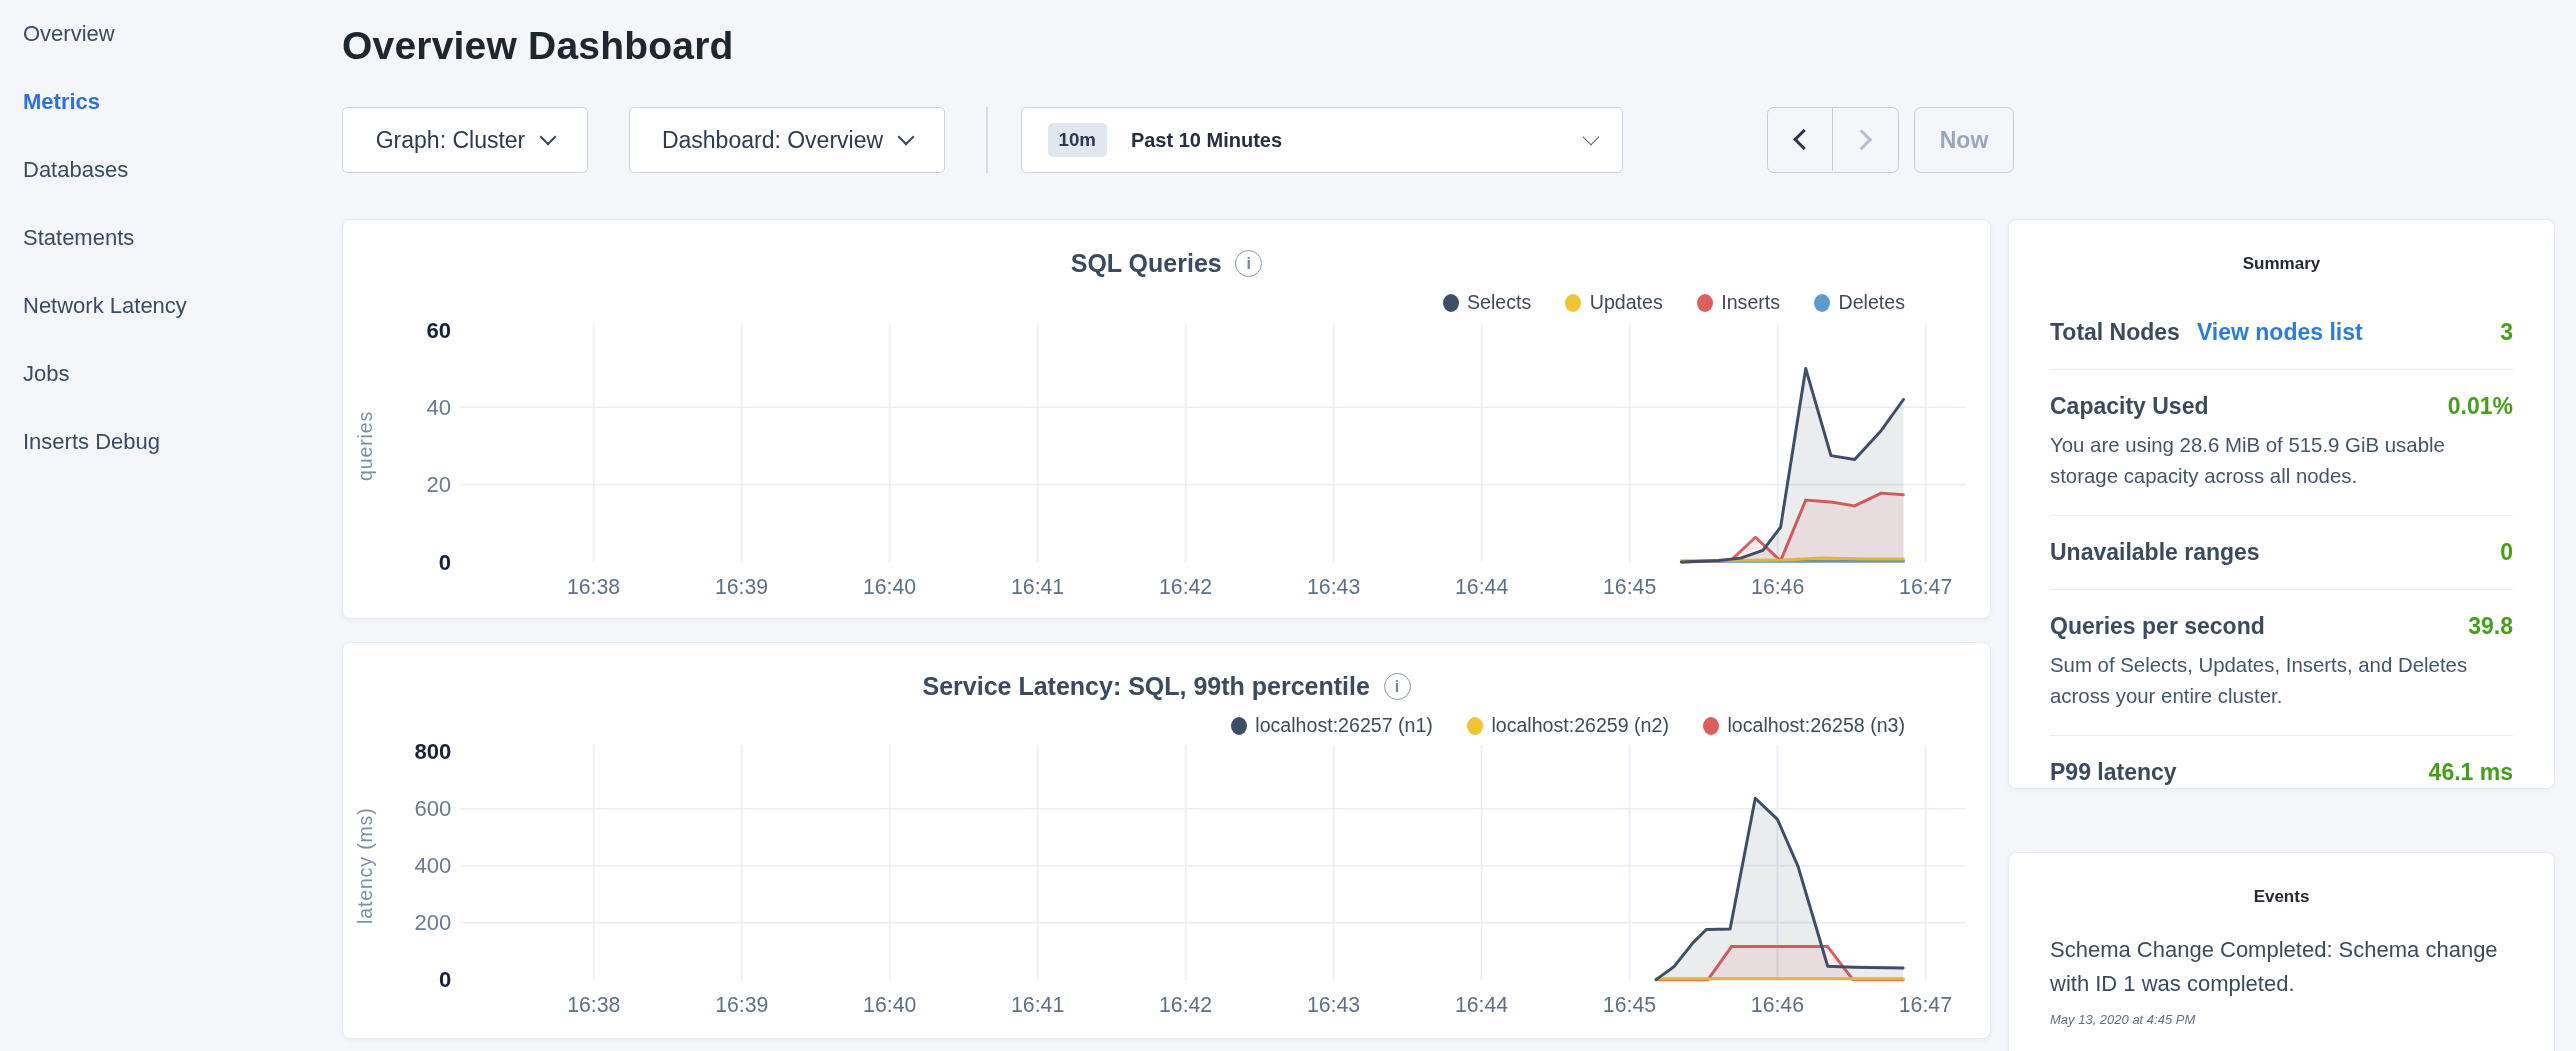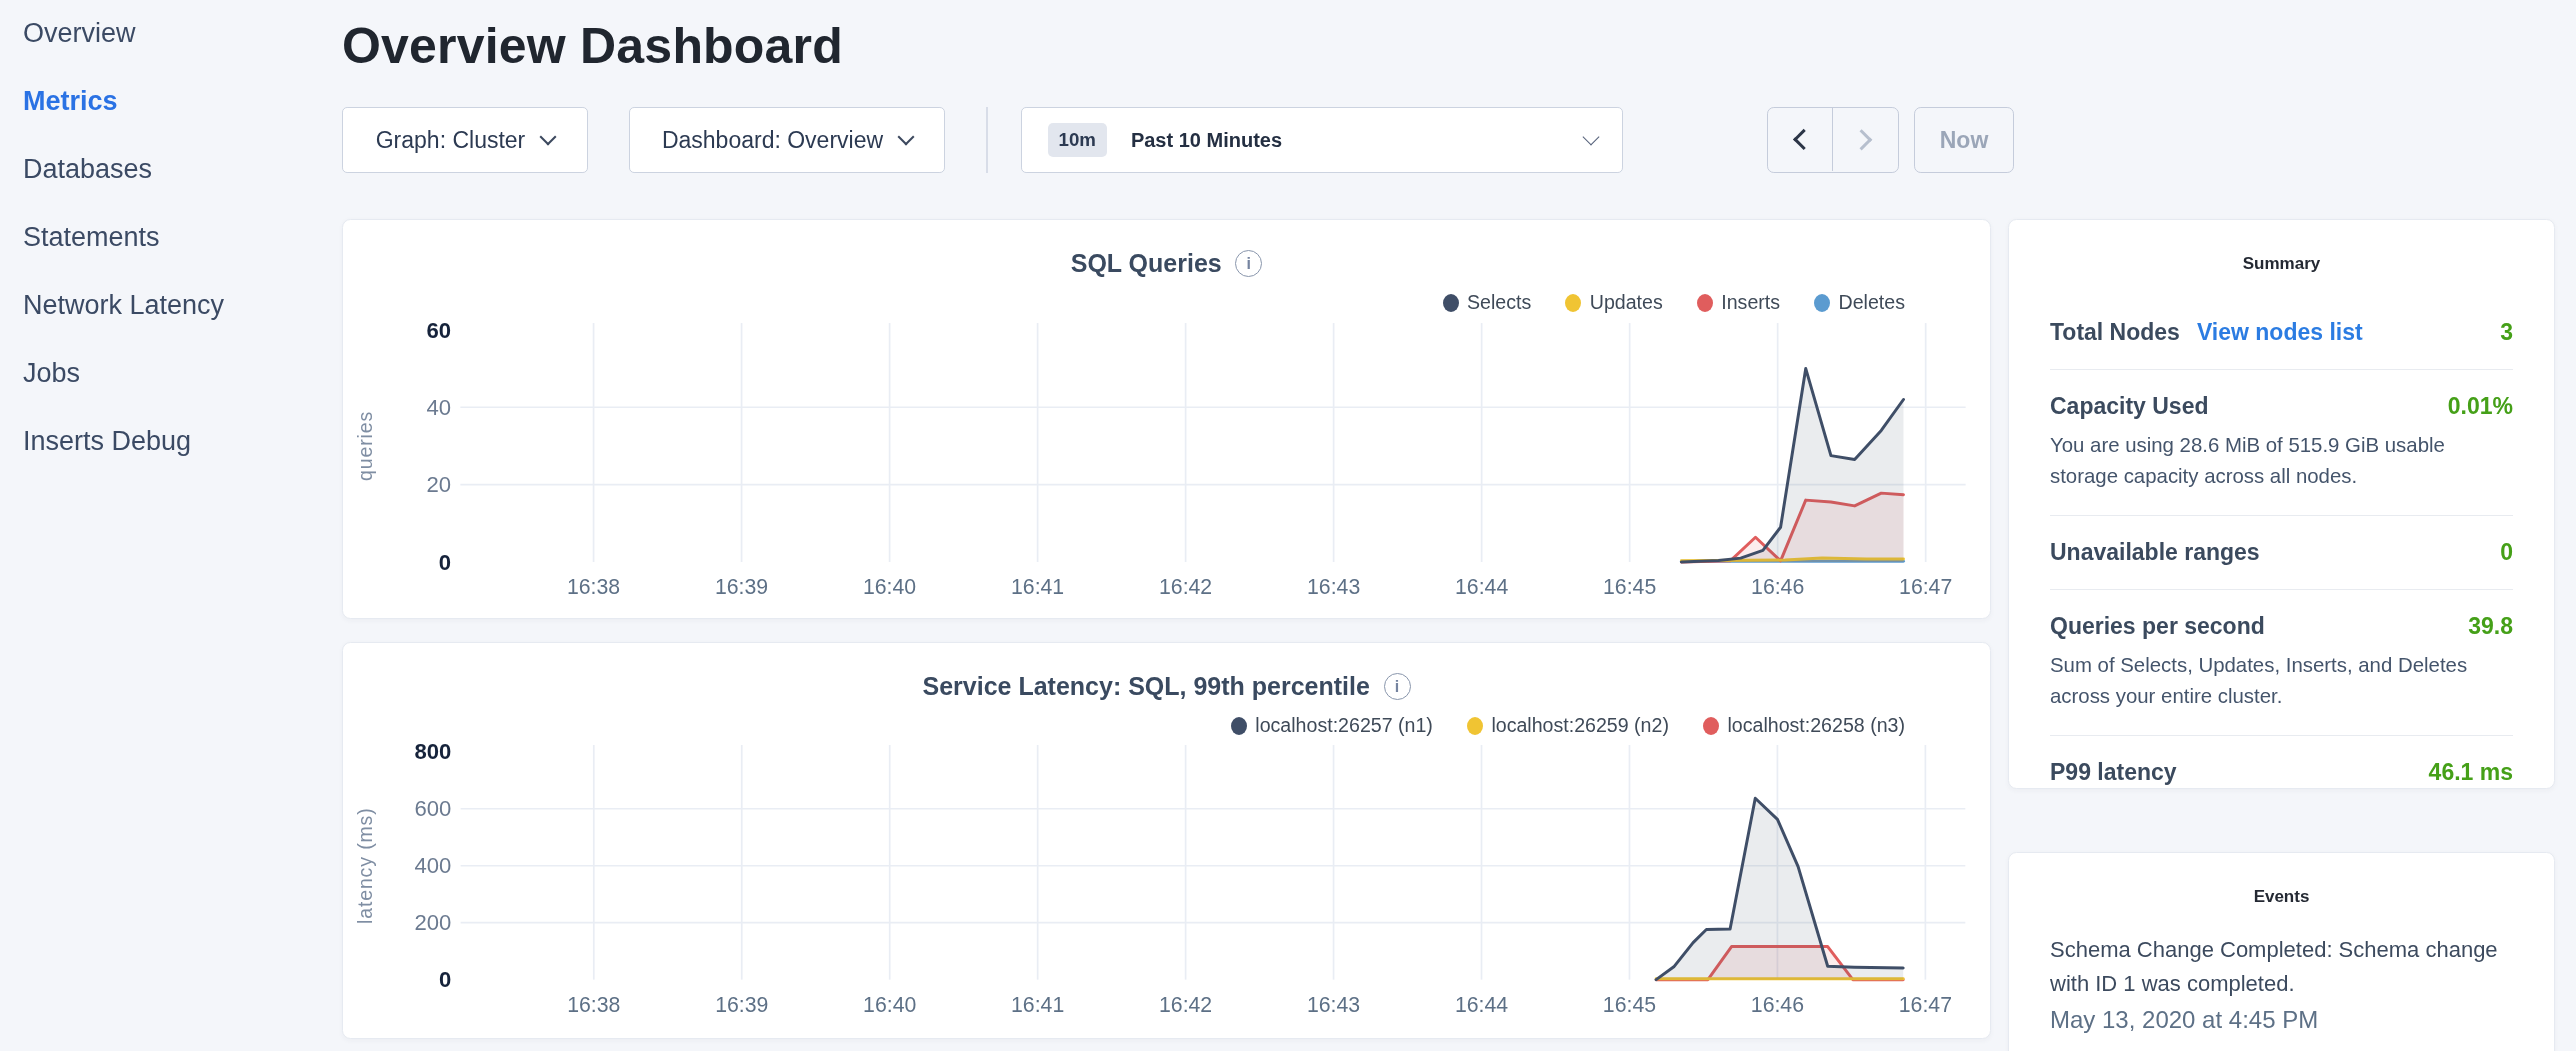--- a/index.html
+++ b/index.html
@@ -2,26 +2,26 @@
 <html style="font-size:13.6px"><head>
 <meta charset="utf-8">
 <style>
   * { margin:0; padding:0; box-sizing:border-box; }
   html,body { width:2576px; height:1051px; overflow:hidden; }
   body { font-family:"Liberation Sans", sans-serif; background:#f4f6fa; }
   #app { position:relative; width:2576px; height:1051px; overflow:hidden; }
 
   
   .sidebar { position:absolute; left:23px; top:18.7px; width:306px; }
-  .nav-item { font-size:27px; line-height:29px; margin-bottom:39px; color:#3b4a64;
+  .nav-item { font-size:22px; line-height:29px; margin-bottom:39px; color:#3b4a64;
               font-weight:500; cursor:pointer; }
   .nav-item.active { color:#2a72e4; font-weight:700; }
 
   
-  .page-title { position:absolute; left:342px; top:22px; font-size:50px; line-height:48px;
+  .page-title { position:absolute; left:342px; top:22px; font-size:39px; line-height:48px;
                 font-weight:600; color:#20262f; letter-spacing:0.2px; }
 
   
   .dd { position:absolute; top:107px; height:66px; background:#fff;
         border:1.7px solid #ccd3e0; border-radius:5.1px; display:flex; align-items:center;
         justify-content:center; gap:17px; font-size:23px; font-weight:400; color:#2c3a52;
         cursor:pointer; }
   .chev { width:12px; height:12px; border-right:2.6px solid #3c485e; border-bottom:2.6px solid #3c485e;
           transform:rotate(45deg); margin-top:-6.8px; }
   .chev.thin { border-right-width:1.7px; border-bottom-width:1.7px; border-color:#55617a; }
@@ -73,21 +73,21 @@
   .sum-rows { padding:0 41px; margin-top:22px; }
   .sum-row { padding:23px 0; border-bottom:1.7px solid #e8ebf0; }
   .sum-row:last-child { border-bottom:none; }
   .sum-line { display:flex; align-items:baseline; }
   .sum-label { font-size:23px; font-weight:700; color:#3b4a5e; }
   .sum-link { font-size:23px; font-weight:700; color:#2b7ce2; margin-left:17px; cursor:pointer; }
   .sum-value { margin-left:auto; font-size:23px; font-weight:700; color:#45a018; }
   .sum-subtext { margin-top:10.2px; font-size:20.4px; line-height:31px; color:#44546b; }
   .events-body { padding:0 41px; margin-top:25.5px; }
   .event-text { font-size:22px; line-height:34px; color:#3c4a5e; }
-  .event-time { margin-top:5px; font-size:24px; color:#5d7086; }
+  .event-time { margin-top:11px; font-size:13px; color:#5d7086;font-style:italic; }
 </style>
 </head>
 <body>
 
 <div id="app">
 
   <nav class="sidebar">
       <div class="nav-item">Overview</div>
       <div class="nav-item active">Metrics</div>
       <div class="nav-item">Databases</div>

